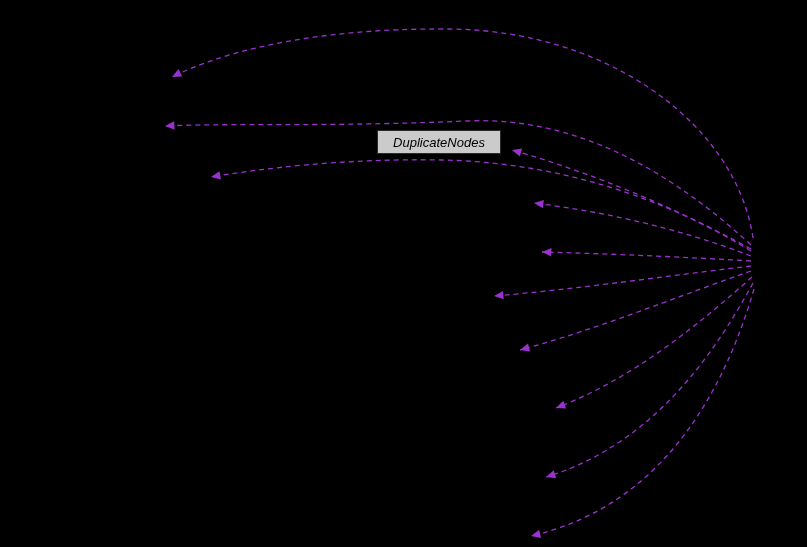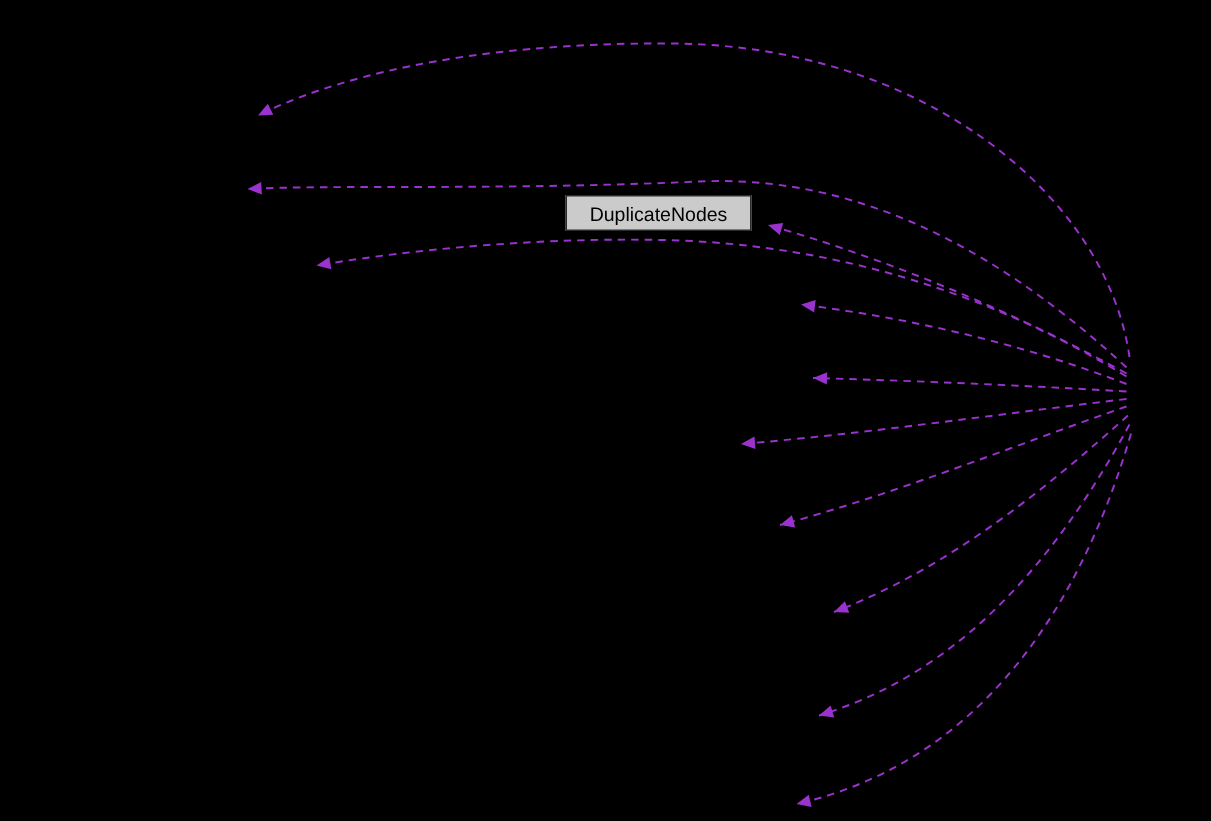--- a/index.html
+++ b/index.html
@@ -54,17 +54,17 @@
       <path d="M751,249 C672,206 592,173 512,150" fill="none" stroke="#9a32cd" stroke-width="1.3" stroke-dasharray="5,4" marker-end="url(#arrowhead)"></path>
       <path d="M751,256 C681,229 606,212 534,203" fill="none" stroke="#9a32cd" stroke-width="1.3" stroke-dasharray="5,4" marker-end="url(#arrowhead)"></path>
       <path d="M751,261 C682,257 616,254 542,252" fill="none" stroke="#9a32cd" stroke-width="1.3" stroke-dasharray="5,4" marker-end="url(#arrowhead)"></path>
       <path d="M751,266 C666,276 578,289 494,296" fill="none" stroke="#9a32cd" stroke-width="1.3" stroke-dasharray="5,4" marker-end="url(#arrowhead)"></path>
       <path d="M751,271 C676,297 598,329 520,350" fill="none" stroke="#9a32cd" stroke-width="1.3" stroke-dasharray="5,4" marker-end="url(#arrowhead)"></path>
       <path d="M752,277 C697,326 632,379 556,408" fill="none" stroke="#9a32cd" stroke-width="1.3" stroke-dasharray="5,4" marker-end="url(#arrowhead)"></path>
       <path d="M753,283 C710,362 648,446 546,477" fill="none" stroke="#9a32cd" stroke-width="1.3" stroke-dasharray="5,4" marker-end="url(#arrowhead)"></path>
       <path d="M754,289 C724,392 662,506 531,536" fill="none" stroke="#9a32cd" stroke-width="1.3" stroke-dasharray="5,4" marker-end="url(#arrowhead)"></path>
     </svg>
 
-  <div class="node" style="left: 377px; top: 130px; width: 124px; height: 24px;">
+  <div class="node" style="left: 377px; top: 130px; width: 124px; height: 24px; font-style: italic;">
     <span>DuplicateNodes</span>
   </div>
 
 </div>
 
 </body></html>

